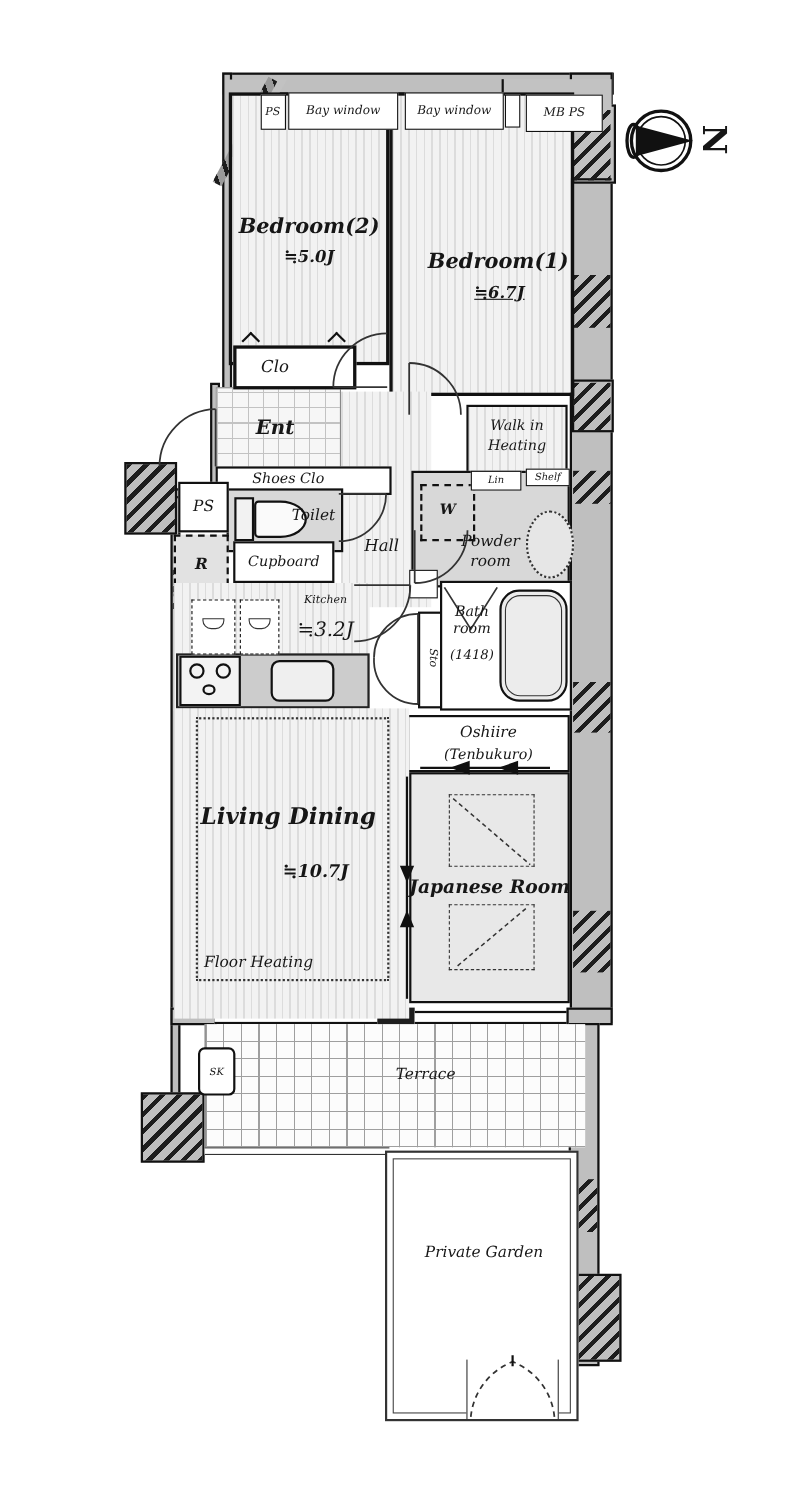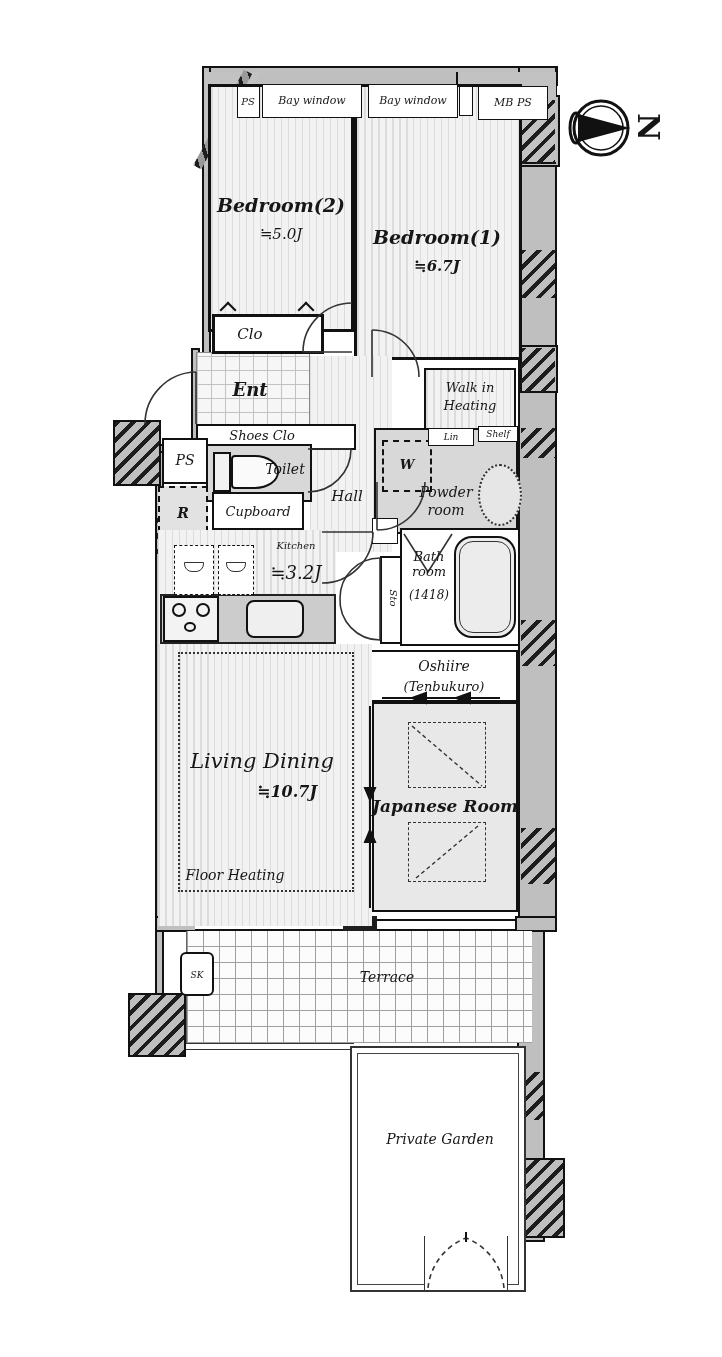--- a/index.html
+++ b/index.html
@@ -188,23 +188,23 @@
       <polygon points="578,114 578,142 630,128" fill="#111"></polygon>
     </g>
   </svg>
 
   <div class="lbl sm" style="left:248px;top:102px;font-size:10px;">PS</div>
   <div class="lbl sm" style="left:312px;top:101px;">Bay window</div>
   <div class="lbl sm" style="left:413px;top:101px;">Bay window</div>
   <div class="lbl sm" style="left:513px;top:103px;">MB  PS</div>
 
   <div class="lbl" style="left:281px;top:206px;font-size:19px;font-weight:bold;">Bedroom(2)</div>
-  <div class="lbl" style="left:281px;top:234px;font-size:15px;font-weight:normal;">≒5.0J</div>
-  <div class="lbl" style="left:437px;top:238px;font-size:19px;font-weight:bold;">Bedroom(1)</div>
-  <div class="lbl" style="left:437px;top:266px;font-size:15px;font-weight:bold;">≒6.7J</div>
+  <div class="lbl" style="left:281px;top:234px;font-size:15px;font-weight:bold;">≒5.0J</div>
+  <div class="lbl" style="left:437px;top:238px;font-size:19px;font-weight:bold;padding-left:32px;">Bedroom(1)</div>
+  <div class="lbl" style="left:454px;top:266px;font-size:15px;font-weight:bold;text-decoration:underline;">≒6.7J</div>
 
   <div class="lbl" style="left:250px;top:334px;font-size:15px;">Clo</div>
   <div class="lbl" style="left:250px;top:390px;font-size:18px;font-weight:bold;">Ent</div>
   <div class="lbl" style="left:262px;top:436px;font-size:13px;">Shoes Clo</div>
 
   <div class="lbl" style="left:470px;top:388px;font-size:13px;">Walk in</div>
   <div class="lbl" style="left:470px;top:406px;font-size:13px;">Heating</div>
 
   <div class="lbl" style="left:407px;top:465px;font-size:13px;font-weight:bold;">W</div>
   <div class="lbl" style="left:451px;top:437px;font-size:9px;">Lin</div>
@@ -221,21 +221,21 @@
   <div class="lbl" style="left:296px;top:546px;font-size:10px;">Kitchen</div>
   <div class="lbl" style="left:296px;top:573px;font-size:18px;">≒3.2J</div>
   <div class="lbl" style="left:393px;top:598px;font-size:10px;transform:translate(-50%,-50%) rotate(90deg);">Sto</div>
 
   <div class="lbl wrap" style="left:429px;top:565px;font-size:13px;width:52px;">Bath room</div>
   <div class="lbl" style="left:429px;top:596px;font-size:12px;">(1418)</div>
 
   <div class="lbl" style="left:444px;top:667px;font-size:14px;">Oshiire</div>
   <div class="lbl" style="left:444px;top:687px;font-size:13px;">(Tenbukuro)</div>
 
-  <div class="lbl" style="left:262px;top:762px;font-size:21px;font-weight:normal;">Living Dining</div>
+  <div class="lbl" style="left:262px;top:742px;font-size:21px;font-weight:bold;">Living Dining</div>
   <div class="lbl" style="left:287px;top:792px;font-size:16px;font-weight:bold;">≒10.7J</div>
   <div class="lbl" style="left:235px;top:876px;font-size:14px;">Floor Heating</div>
 
   <div class="lbl" style="left:445px;top:807px;font-size:17px;font-weight:bold;">Japanese Room</div>
 
   <div class="lbl" style="left:354px;top:978px;font-size:14px;margin-left:33px;">Terrace</div>
   <div class="lbl" style="left:197px;top:975px;font-size:9px;">SK</div>
   <div class="lbl" style="left:440px;top:1140px;font-size:14px;">Private Garden</div>
 
   <div class="lbl" style="left:648px;top:127px;font-size:30px;font-weight:bold;font-style:normal;transform:translate(-50%,-50%) rotate(90deg);font-family:'DejaVu Serif',serif;">N</div>

